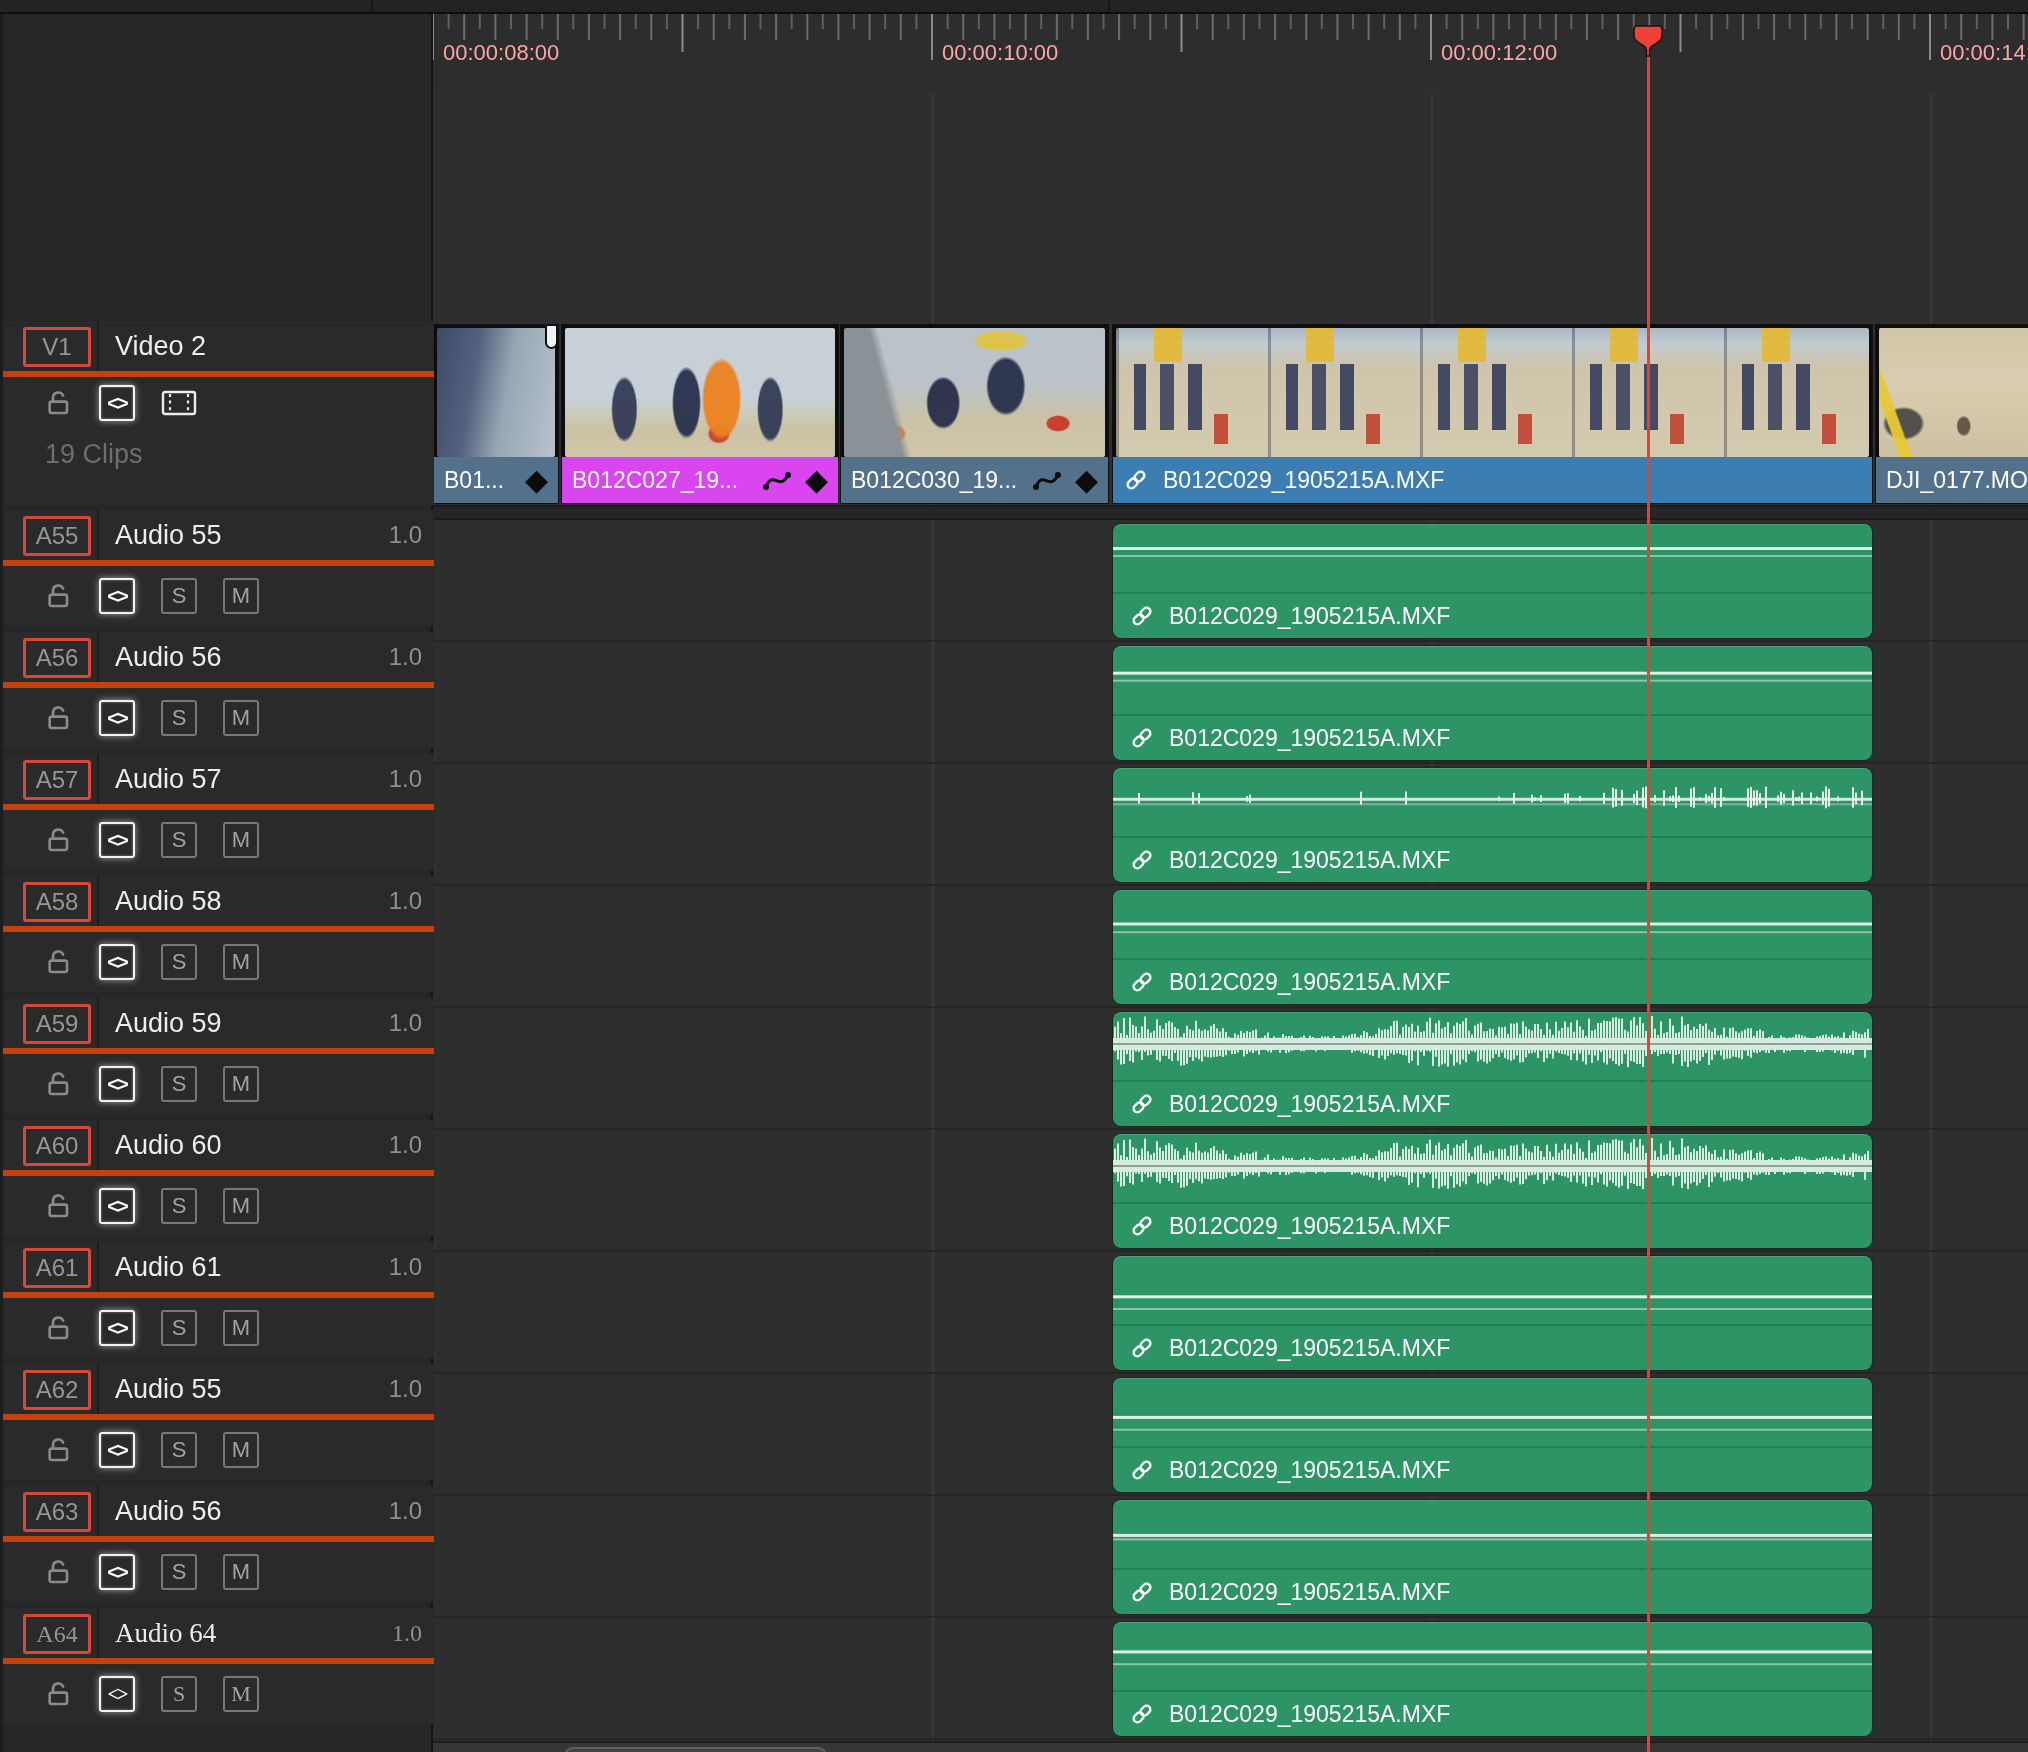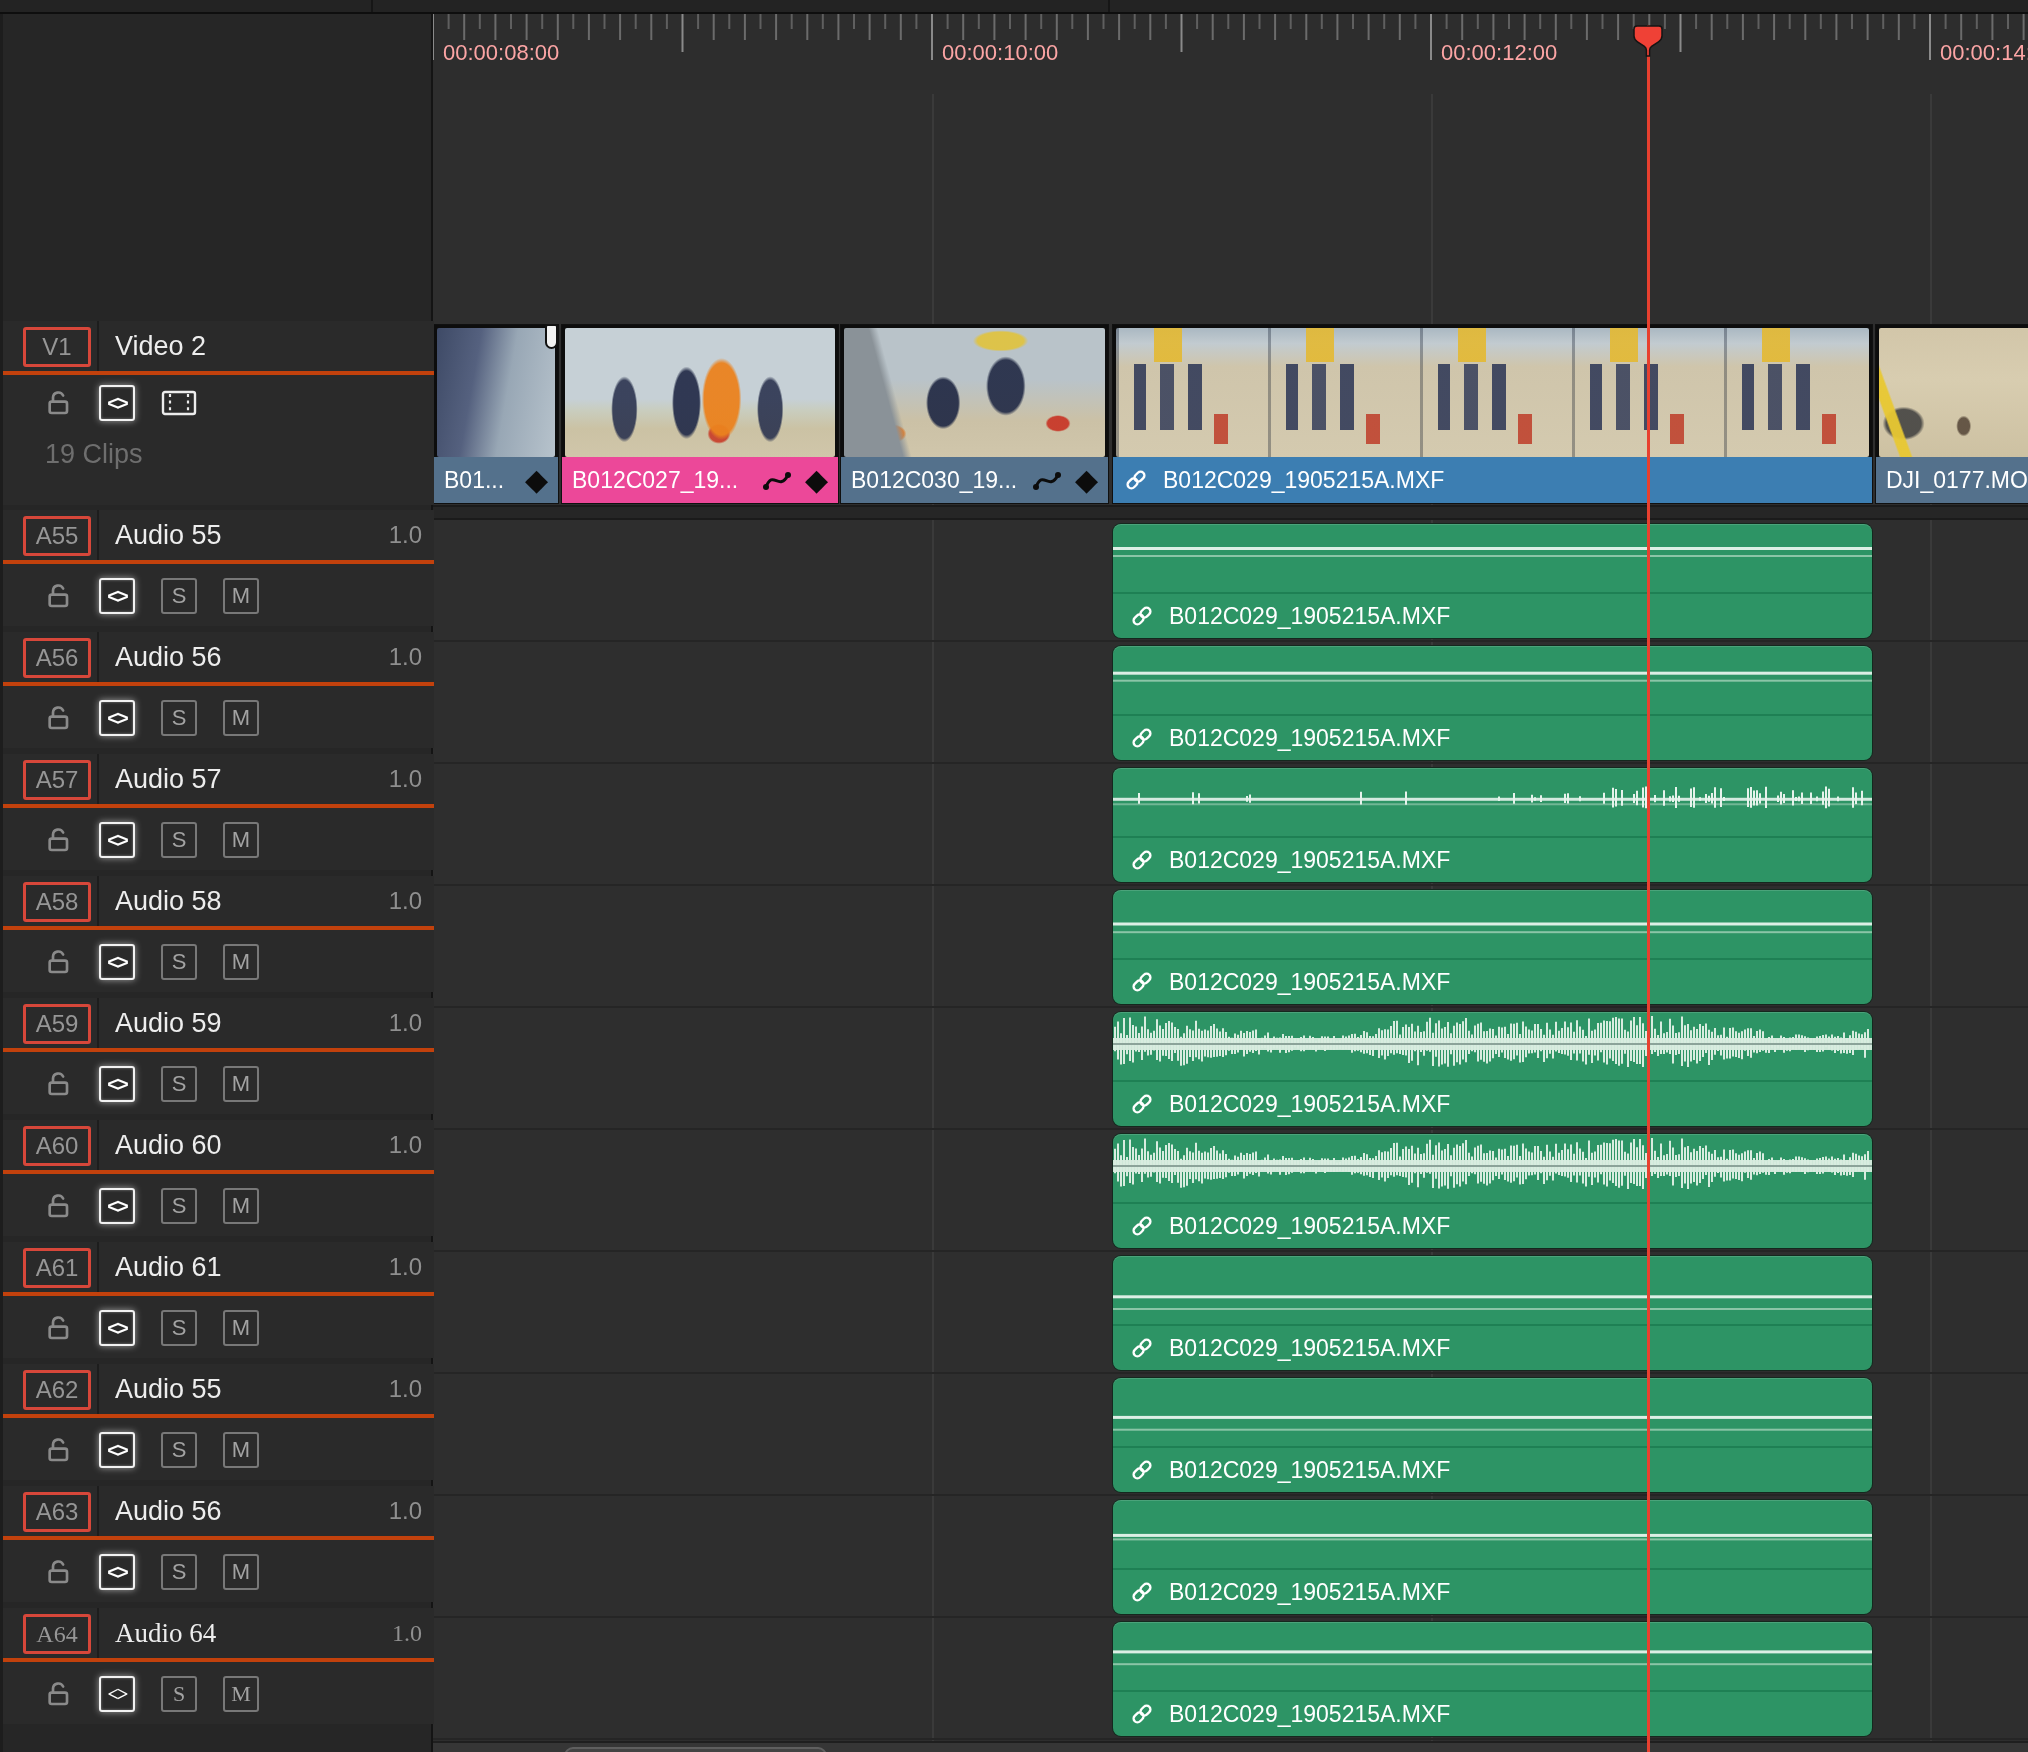--- a/index.html
+++ b/index.html
@@ -9,21 +9,21 @@
   
   #top-strip{left:0;top:0;width:2028px;height:12px;background:#232323;border-bottom:2px solid #0e0e0e;z-index:50;}
   .seam{position:absolute;top:0;width:2px;height:12px;background:#161616;}
   
   #left-panel{left:0;top:12px;width:433px;height:1740px;background:#262626;border-right:2px solid #141414;
               border-left:3px solid #1d1d1d;box-sizing:border-box;z-index:30;}
   #timecode-box{position:absolute;left:0;top:0;width:431px;height:78px;background:#2b2b2b;
                 border-bottom:2px solid #151515;display:flex;align-items:center;justify-content:center;}
   #tc{font-size:42px;font-weight:700;color:#d6d6d6;letter-spacing:1.5px;}
   .hdr-block{position:absolute;left:0;width:431px;background:#2a2a2a;}
-  .name-row{position:absolute;left:0;top:0;width:100%;height:50px;border-bottom:4px solid #c2410c;}
+  .name-row{position:absolute;left:0;top:0;width:100%;height:50px;border-bottom:6px solid #c2410c;}
   .name-row .vdiv{position:absolute;left:94px;top:0;width:2px;height:100%;background:#1d1d1d;}
   .badge{position:absolute;left:20px;top:6px;width:62px;height:34px;border:3px solid #d7473a;border-radius:3px;
          color:#969696;font-size:24px;display:flex;align-items:center;justify-content:center;}
   .tname{position:absolute;left:112px;top:0;height:50px;display:flex;align-items:center;color:#ededed;font-size:27px;}
   .gain{position:absolute;right:12px;top:0;height:50px;display:flex;align-items:center;color:#8f8f8f;font-size:24px;}
   .btn-row{position:absolute;left:0;width:100%;display:flex;align-items:center;}
   .sqbtn{width:36px;height:36px;border:2px solid #787878;border-radius:3px;color:#a2a2a2;font-size:22px;
          display:flex;align-items:center;justify-content:center;box-sizing:border-box;}
   .sqbtn.on{border-color:#f2f2f2;color:#fff;font-weight:700;letter-spacing:-2px;font-size:20px;
             box-shadow:0 0 7px rgba(255,255,255,.55), inset 0 0 3px rgba(255,255,255,.4);}
@@ -353,21 +353,21 @@
           <div class="vlabel" style="background: rgb(84, 113, 140);">
             <span>B01...</span>
             <span class="spacer"></span>
             <span class="icn">
               <span class="diamond">◆</span>
             </span>
           </div>
         </div>
         <div class="vclip" style="left: 129px; width: 276px;">
           <div class="vthumb th-carry"></div>
-          <div class="vlabel" style="background: #ec4899;">
+          <div class="vlabel" style="background: #d946ef;">
             <span>B012C027_19...</span>
             <span class="spacer"></span>
             <span class="icn">
               <svg width="34" height="28" viewBox="0 0 34 28">
                 <path d="M5 21 C12 3, 18 26, 27 9" fill="none" stroke="#0c0c0c" stroke-width="3" stroke-linecap="round"></path>
                 <circle cx="5" cy="21" r="3" fill="#0c0c0c"></circle>
                 <circle cx="27" cy="9" r="3" fill="#0c0c0c"></circle>
               </svg>
             </span>
             <span class="icn">

